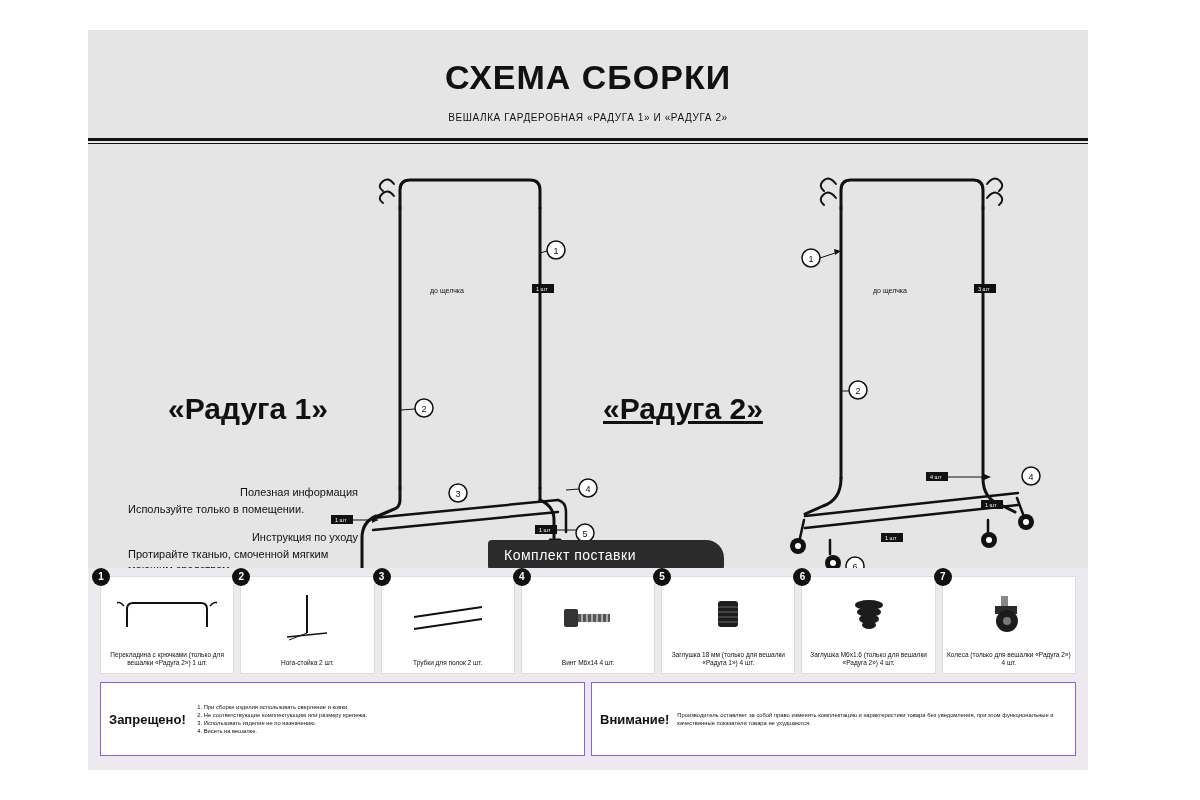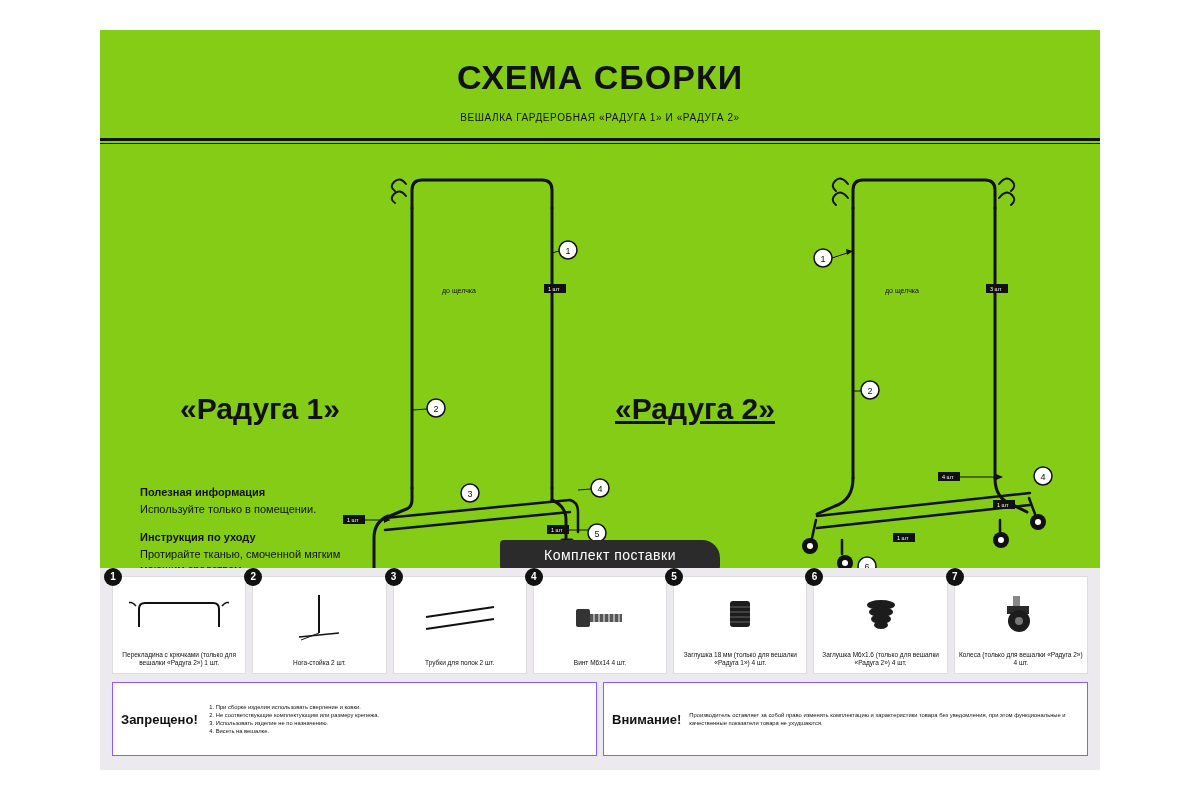--- a/index.html
+++ b/index.html
@@ -2,22 +2,22 @@
 <html><head>
 <meta charset="utf-8">
 <style>
   html,body{margin:0;padding:0;}
   body{
     width:1200px;height:800px;background:#ffffff;
     font-family:"Liberation Sans", sans-serif;
     overflow:hidden;
   }
   .sheet{
-    position:absolute;left:100px;top:30px;width:1000px;height:740px;
-    background:#84cc16;
+    position:absolute;left:88px;top:30px;width:1000px;height:740px;
+    background:#e5e5e5;
   }
   
   .title{
     position:absolute;left:0;top:28px;width:1000px;text-align:center;
     font-size:34px;font-weight:bold;letter-spacing:1px;color:#111;
   }
   .subtitle{
     position:absolute;left:0;top:82px;width:1000px;text-align:center;
     font-size:10px;letter-spacing:0.6px;color:#111;
   }
@@ -28,31 +28,31 @@
     position:absolute;left:0;top:113px;width:1000px;height:1px;background:#111;
   }
   
   .prodname{
     position:absolute;font-size:30px;font-weight:bold;color:#111;
   }
   #name1{left:80px;top:362px;}
   #name2{left:515px;top:362px;text-decoration:underline;}
   
   .infoblock{position:absolute;font-size:11px;line-height:1.35;color:#111;}
-  .infoblock .h{font-weight:bold;display:block;margin-bottom:2px;}
+  .infoblock .h{font-weight:normal;display:block;margin-bottom:2px;text-align:right;}
   #info1{left:40px;top:455px;width:230px;}
   #info2{left:40px;top:500px;width:230px;}
   
   .drawarea{position:absolute;left:0;top:118px;width:1000px;height:420px;}
   svg.d{position:absolute;left:0;top:0;}
   
   .banner{
     position:absolute;left:400px;top:510px;width:220px;height:30px;
     background:#2b2b2b;border-radius:4px 18px 4px 4px;
-    color:#fff;font-size:14px;text-align:center;line-height:30px;letter-spacing:.5px;
+    color:#fff;font-size:14px;text-align:left;line-height:30px;letter-spacing:.5px;padding-left:16px;
   }
   
   .greypanel{
     position:absolute;left:0;top:538px;width:1000px;height:202px;background:#eceaee;
   }
   .partsrow{
     position:absolute;left:12px;top:546px;width:976px;height:98px;
     display:flex;gap:6px;
   }
   .part{

